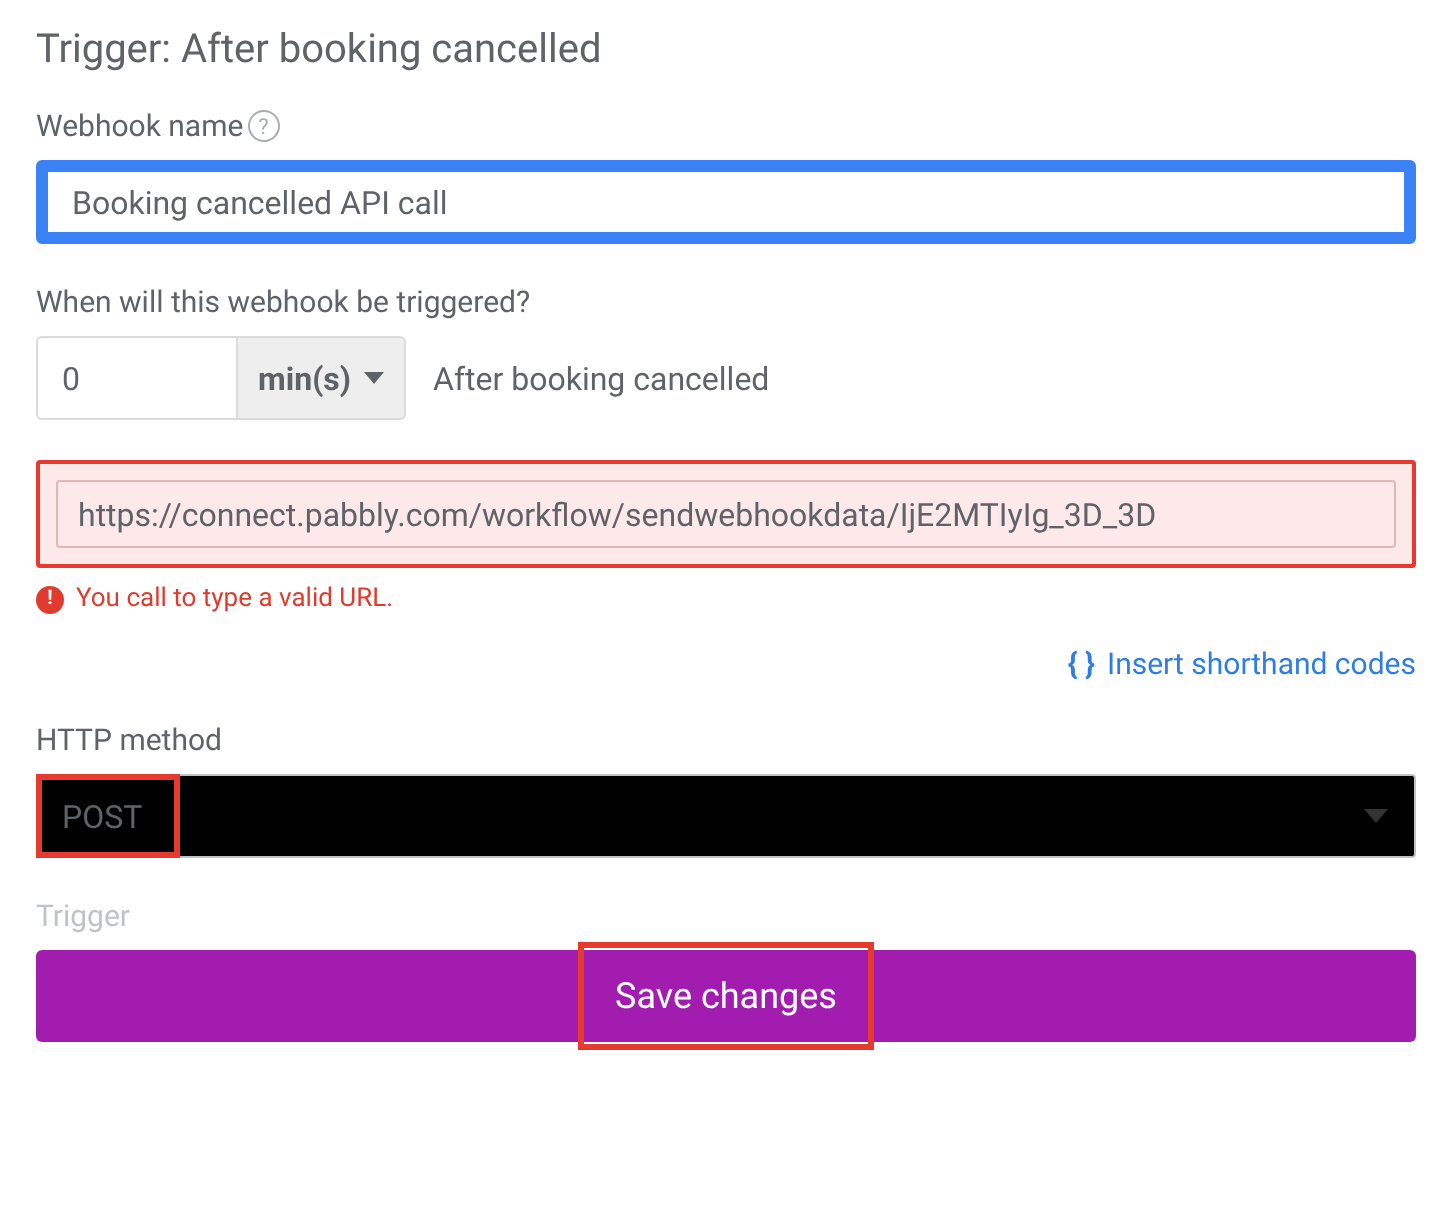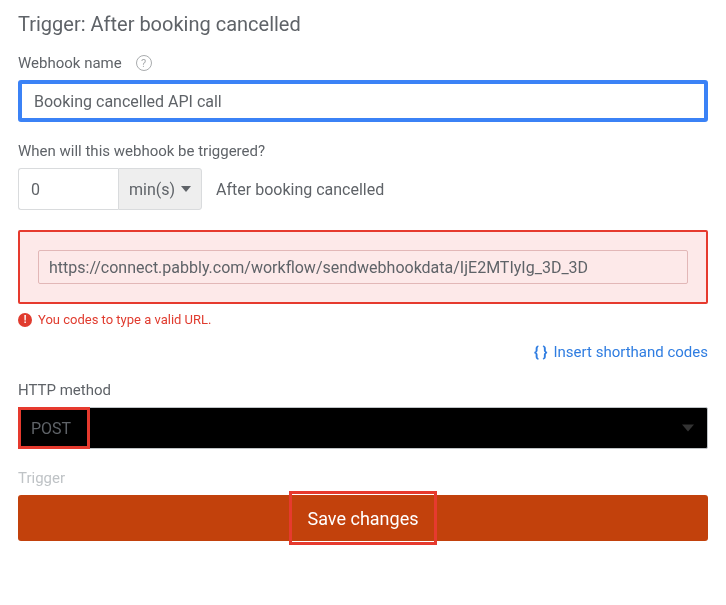--- a/index.html
+++ b/index.html
@@ -17,37 +17,37 @@
   }
   .trigger-label { color: #5f6368; }
   .trigger-value { color: #5f6368; font-weight: 400; }
 
   .field-label {
     font-size: 15px;
     color: #5f6368;
     margin-bottom: 8px;
     display: flex;
     align-items: center;
-    gap: 14px;
+    gap: 2px;
   }
   .help-icon {
     display: inline-flex;
     align-items: center;
     justify-content: center;
     width: 16px; height: 16px;
     border: 1.3px solid #a9acae;
     border-radius: 50%;
     font-size: 11px;
     color: #a9acae;
     line-height: 1;
   }
   .input {
     width: 100%;
     height: 42px;
-    border: 4px solid #3b82f6;
+    border: 6px solid #3b82f6;
     border-radius: 3px;
     padding: 0 12px;
     font-size: 16px;
     color: #5f6368;
     outline: none;
     font-family: inherit;
   }
   .field-group { margin-bottom: 20px; }
 
   .timing-row {
@@ -72,36 +72,37 @@
     border: 1px solid #d9dbdd;
     border-radius: 0 3px 3px 0;
     background: #eeeeee;
     display: flex;
     align-items: center;
     gap: 6px;
     padding: 0 10px;
     font-size: 16px;
     color: #5f6368;
     cursor: pointer;
+    font-weight: bold;
   }
   .timing-suffix {
     margin-left: 14px;
     font-size: 16px;
     color: #5f6368;
   }
   .caret-down {
     width: 0; height: 0;
     border-left: 5px solid transparent;
     border-right: 5px solid transparent;
     border-top: 6px solid #5f6368;
   }
 
   .url-input-wrap {
     position: relative;
-    padding: 18px;
+    padding: 8px;
     border: 2px solid #e63a2e;
     background: #fde9e9;
     border-radius: 2px;
   }
   .url-input {
     width: 100%;
     height: 34px;
     border: 1px solid #e2b7b7;
     background: #fde9e9;
     padding: 0 10px;
@@ -191,21 +192,21 @@
   }
 
   .save-wrap {
     position: relative;
     margin-top: 6px;
   }
   .save-btn {
     width: 100%;
     height: 46px;
     border: none;
-    background: #c2410c;
+    background: #a21caf;
     color: #fff;
     font-size: 18px;
     font-weight: 400;
     border-radius: 3px;
     cursor: pointer;
     font-family: inherit;
   }
   .save-highlight {
     position: absolute;
     left: 50%;
@@ -244,21 +245,21 @@
     <span class="timing-suffix">After booking cancelled</span>
   </div>
 </div>
 
 <div class="field-group">
   <div class="url-input-wrap">
     <input class="url-input" type="text" value="https://connect.pabbly.com/workflow/sendwebhookdata/IjE2MTIyIg_3D_3D" style="">
   </div>
   <div class="url-error">
     <span class="error-icon">!</span>
-    <span>You codes to type a valid URL.</span>
+    <span>You call to type a valid URL.</span>
   </div>
   <div class="shorthand-row">
     <div class="shorthand-link">
       <span class="braces-icon">{ }</span>
       <span>Insert shorthand codes</span>
     </div>
   </div>
 </div>
 
 <div class="field-group">

